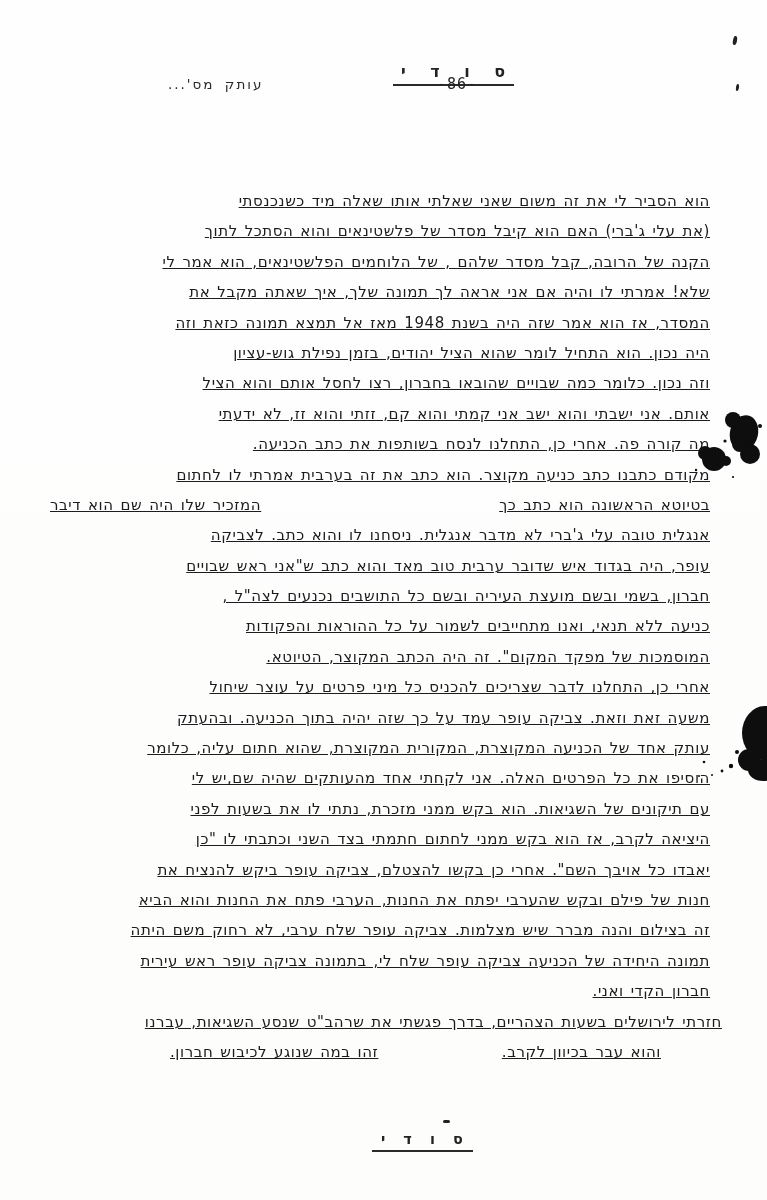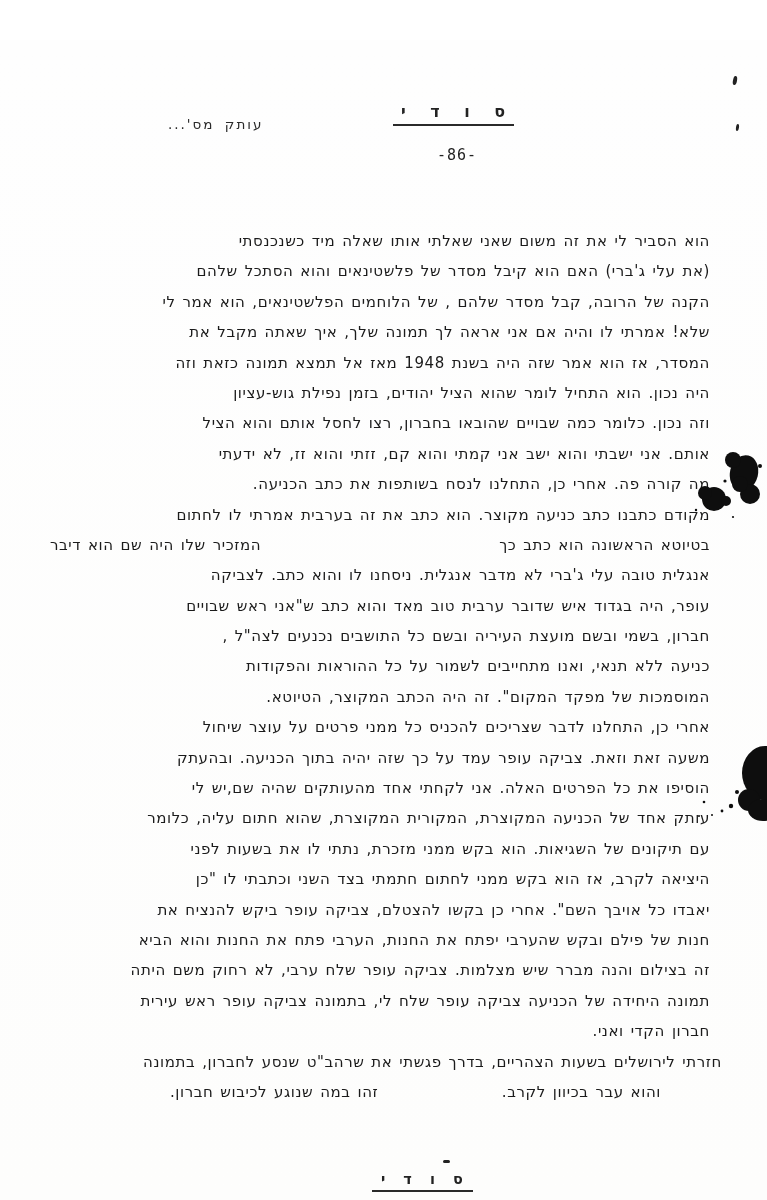--- a/index.html
+++ b/index.html
@@ -4,44 +4,45 @@
 <style>
   html,body{margin:0;padding:0;}
   body{
     width:767px;height:1200px;
     background:#ffffff;
     font-family:"DejaVu Sans",sans-serif;
     color:#1d1d1d;
     position:relative;
     overflow:hidden;
   }
-  .page{position:absolute;inset:0;background:linear-gradient(180deg,#fefefe 0%,#fdfdfc 100%);margin-top:40px;}
+  .page{position:absolute;inset:0;background:linear-gradient(180deg,#fefefe 0%,#fdfdfc 100%);}
   
   .copy-label{
     position:absolute;top:76px;left:168px;
     direction:rtl;font-size:13.5px;letter-spacing:2px;word-spacing:4px;
     color:#2a2a2a;white-space:nowrap;
   }
   .stamp-top{
     position:absolute;top:62px;left:393px;
     direction:rtl;font-size:16px;font-weight:bold;
     word-spacing:17px;letter-spacing:1px;
     padding:0 8px 3px 8px;
     border-bottom:2.5px solid #2a2a2a;
     white-space:nowrap;color:#222;
   }
   .page-number{
-    position:absolute;top:106px;left:437px;
+    position:absolute;top:75px;left:437px;
     direction:ltr;font-size:15px;letter-spacing:1px;color:#222;
     font-family:"DejaVu Sans Mono","DejaVu Sans",monospace,sans-serif;
   }
   
   .doc-body{
     position:absolute;top:186px;right:57px;left:50px;
     direction:rtl;
+    text-decoration:underline;
   }
   .ln{
     height:30.4px;line-height:30.4px;
     font-size:15px;letter-spacing:0.6px;word-spacing:1.5px;
     white-space:nowrap;text-align:right;
     color:#1b1b1b;
   }
   .ln.split{display:flex;justify-content:space-between;}
   .ln.outdent{margin-right:-12px;margin-left:-8px;}
   .ln.indent{margin-right:49px;margin-left:120px;display:flex;justify-content:space-between;}
@@ -65,50 +66,50 @@
 <body>
 
 <div class="page">
 
   <div class="copy-label">עותק מס'...</div>
   <div class="stamp-top">ס ו ד י</div>
   <div class="page-number">-86-</div>
 
   <div class="doc-body">
     <div class="ln">הוא הסביר לי את זה משום שאני שאלתי אותו שאלה מיד כשנכנסתי</div>
-    <div class="ln">(את עלי ג'ברי)  האם הוא קיבל מסדר של פלשטינאים והוא הסתכל שלהם</div>
+    <div class="ln">(את עלי ג'ברי)  האם הוא קיבל מסדר של פלשטינאים והוא הסתכל לתוך</div>
     <div class="ln">הקנה של הרובה, קבל מסדר שלהם , של הלוחמים הפלשטינאים, הוא אמר לי</div>
     <div class="ln">שלא! אמרתי לו והיה אם אני אראה לך תמונה שלך, איך שאתה מקבל את</div>
     <div class="ln">המסדר,  אז הוא אמר שזה היה בשנת 1948 מאז אל תמצא תמונה כזאת וזה</div>
     <div class="ln">היה נכון. הוא התחיל לומר שהוא הציל יהודים, בזמן  נפילת גוש-עציון</div>
     <div class="ln">וזה נכון. כלומר כמה שבויים שהובאו בחברון, רצו לחסל אותם והוא הציל</div>
     <div class="ln">אותם.  אני ישבתי והוא ישב אני קמתי והוא קם, זזתי והוא זז, לא ידעתי</div>
     <div class="ln">מה קורה פה. אחרי כן, התחלנו לנסח בשותפות את כתב הכניעה.</div>
     <div class="ln">מקודם כתבנו כתב כניעה מקוצר. הוא כתב את זה בערבית אמרתי לו לחתום</div>
     <div class="ln split">
       <span>בטיוטא הראשונה הוא כתב כך</span>
       <span>המזכיר שלו היה שם הוא דיבר</span>
     </div>
     <div class="ln">אנגלית טובה עלי ג'ברי לא מדבר אנגלית. ניסחנו לו והוא כתב. לצביקה</div>
     <div class="ln">עופר, היה בגדוד איש שדובר ערבית טוב מאד והוא כתב ש"אני ראש שבויים</div>
     <div class="ln">חברון, בשמי ובשם מועצת העיריה ובשם כל התושבים נכנעים לצה"ל ,</div>
     <div class="ln">כניעה ללא תנאי, ואנו מתחייבים לשמור על כל ההוראות והפקודות</div>
     <div class="ln">המוסמכות של מפקד המקום". זה היה הכתב המקוצר, הטיוטא.</div>
-    <div class="ln">אחרי כן, התחלנו לדבר שצריכים להכניס כל ממני פרטים על עוצר שיחול</div>
+    <div class="ln">אחרי כן, התחלנו לדבר שצריכים להכניס כל מיני פרטים על עוצר שיחול</div>
     <div class="ln">משעה זאת וזאת. צביקה עופר עמד על כך שזה יהיה בתוך הכניעה. ובהעתק</div>
+    <div class="ln">עותק אחד של הכניעה המקוצרת, המקורית המקוצרת, שהוא חתום עליה, כלומר</div>
     <div class="ln">הוסיפו את כל הפרטים האלה. אני לקחתי אחד מהעותקים שהיה שם,יש לי</div>
-    <div class="ln">עותק אחד של הכניעה המקוצרת, המקורית המקוצרת, שהוא חתום עליה, כלומר</div>
     <div class="ln">עם תיקונים של השגיאות. הוא בקש ממני מזכרת, נתתי לו את בשעות לפני</div>
     <div class="ln">היציאה לקרב, אז הוא בקש ממני לחתום חתמתי בצד השני וכתבתי לו "כן</div>
     <div class="ln">יאבדו כל אויבך השם". אחרי כן בקשו להצטלם, צביקה עופר ביקש להנציח את</div>
     <div class="ln">חנות של פילם ובקש שהערבי יפתח את החנות, הערבי פתח את החנות והוא הביא</div>
     <div class="ln">זה בצילום והנה מברר שיש מצלמות. צביקה עופר שלח ערבי, לא רחוק משם היתה</div>
     <div class="ln">תמונה היחידה של הכניעה צביקה עופר שלח לי, בתמונה צביקה עופר ראש עירית</div>
     <div class="ln">חברון הקדי ואני.</div>
-    <div class="ln outdent">חזרתי לירושלים בשעות הצהריים, בדרך פגשתי את שרהב"ט שנסע לחברון, בתמונה</div>
+    <div class="ln outdent">חזרתי לירושלים בשעות הצהריים, בדרך פגשתי את שרהב"ט שנסע השגיאות, עברנו</div>
     <div class="ln indent">
       <span>והוא עבר בכיוון לקרב.</span>
       <span>זהו במה שנוגע לכיבוש חברון.</span>
     </div>
   </div>
 
   <div class="stamp-bottom">ס ו ד י</div>
 
   <svg class="blots" width="767" height="1200" viewBox="0 0 767 1200" aria-hidden="true">
     <g fill="#0e0e0e">

